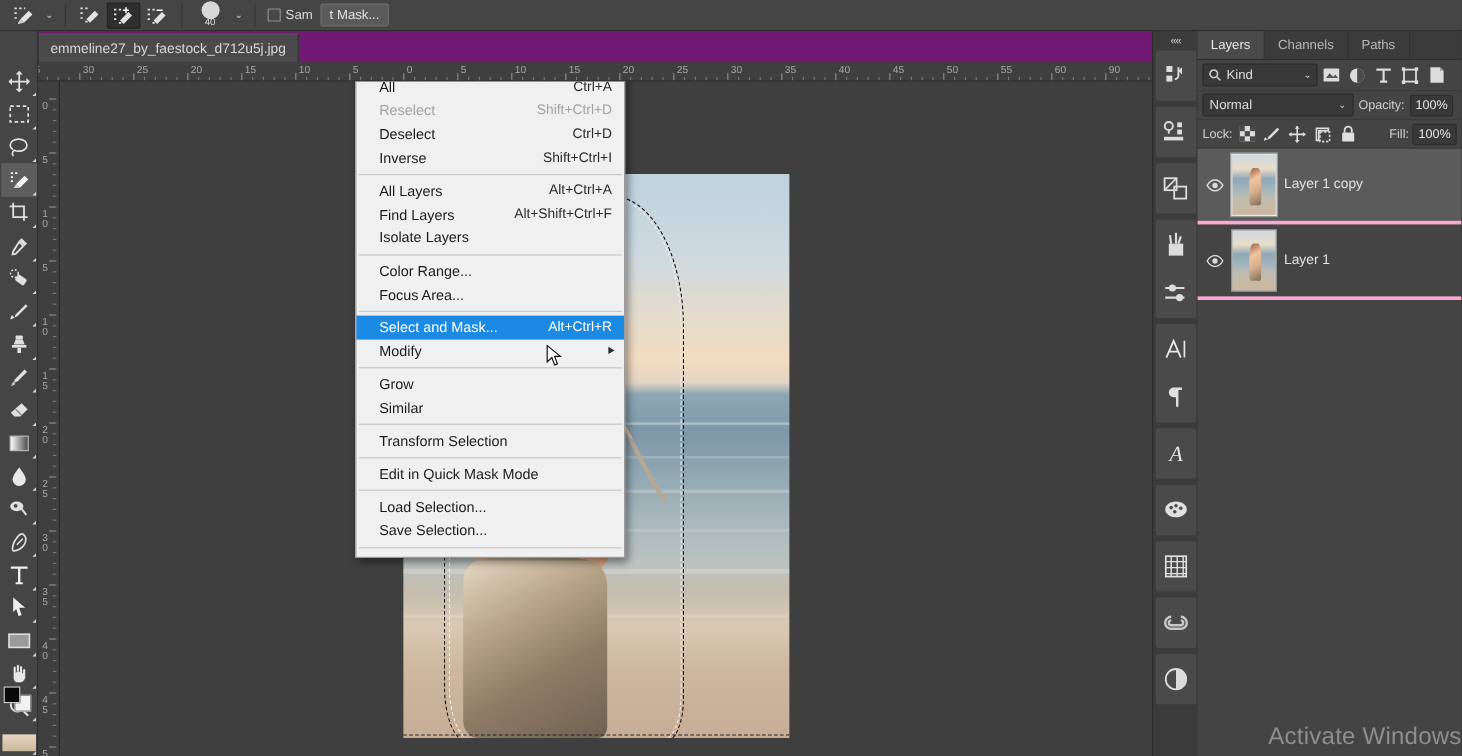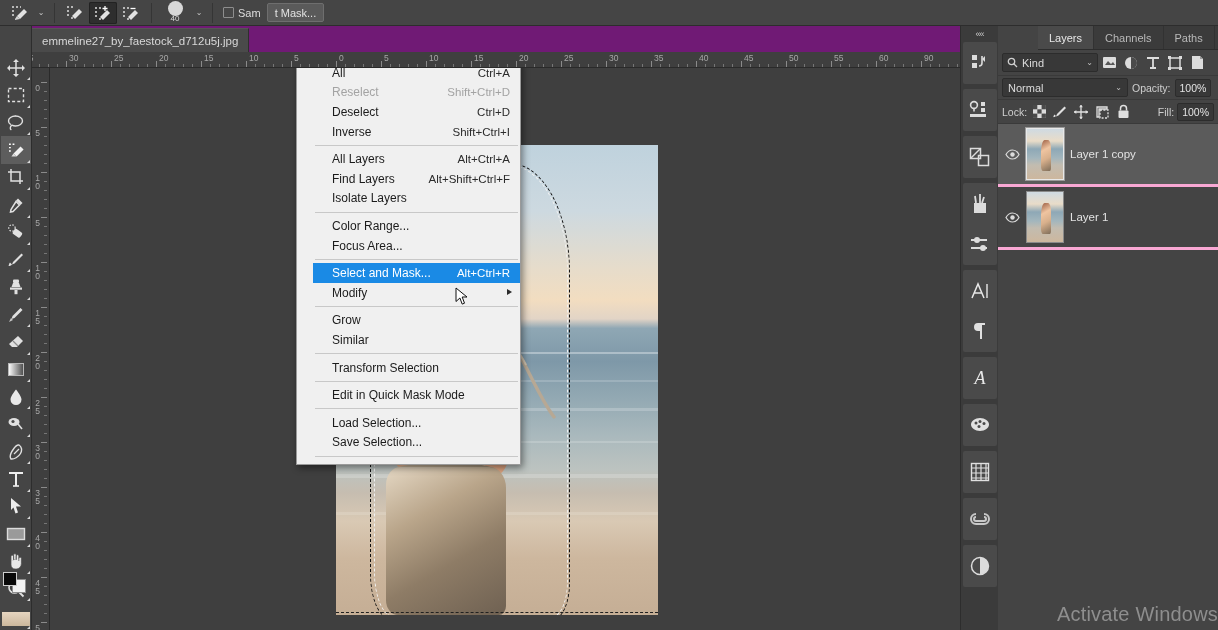--- a/index.html
+++ b/index.html
@@ -191,21 +191,21 @@
   #ants-bottom{
     position:absolute; left:0; bottom:2px; width:100%; height:0;
     border-top:1px dashed #202020;
   }
 
   
   #select-menu{
     position:absolute; left:246px; top:-8px; width:225px;
     background:#f0f0f0; border:1px solid #9a9a9a;
     box-shadow:2px 3px 7px rgba(0,0,0,.45);
-    padding:2px 0 4px 16px;
+    padding:2px 0 4px 0;
     font-size:12px; color:#1b1b1b;
     z-index:50;
   }
   .mi{
     height:19.6px; display:flex; align-items:center;
     padding:0 10px 0 19px; position:relative; white-space:nowrap;
   }
   .mi .mlab{ flex:1; }
   .mi .macc{ color:#2b2b2b; font-size:11.5px; }
   .mi.disabled .mlab, .mi.disabled .macc{ color:#a3a3a3; }
@@ -242,21 +242,20 @@
   }
 
   
   #layers-panel{
     position:absolute; left:998px; top:26px; width:220px; height:604px;
     background:#444444;
   }
   #panel-tabs{
     height:24px; background:#3b3b3b; display:flex; align-items:stretch;
     border-bottom:1px solid #2d2d2d;
-    margin-left:40px;
   }
   .ptab{
     display:flex;align-items:center; padding:0 11px; font-size:11px; color:#b9b9b9;
     border-right:1px solid #323232;
   }
   .ptab.active{ background:#4a4a4a; color:#e8e8e8; }
   #filter-row{
     height:26px; display:flex; align-items:center; gap:0; padding:0 4px;
     border-bottom:1px solid #3a3a3a;
   }

